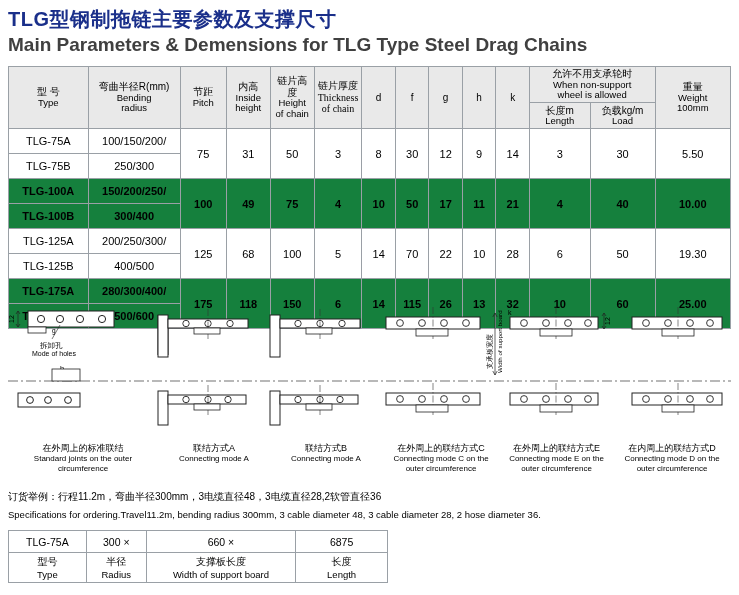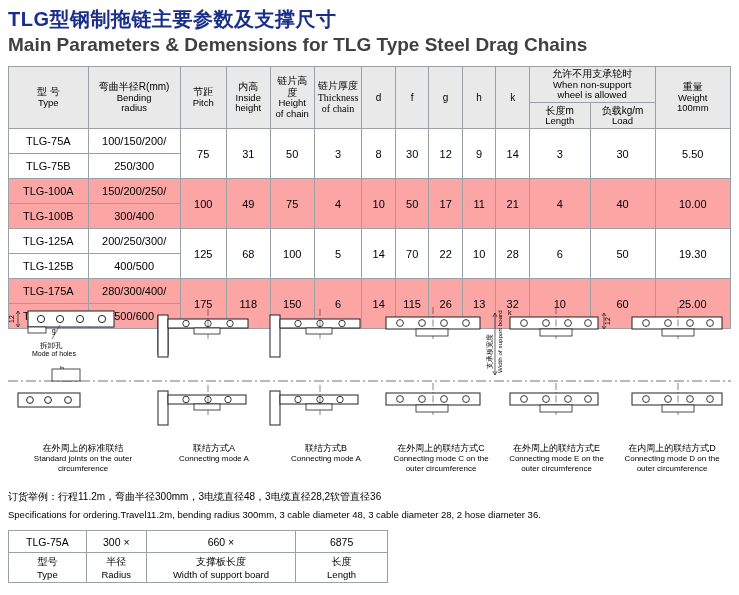--- a/index.html
+++ b/index.html
@@ -54,21 +54,21 @@
   }
   .main-table thead td {
     background: #e9e9e9;
     font-size: 10px;
     height: 52px;
   }
   .main-table tbody td {
     height: 25px;
     font-size: 11px;
   }
-  .row-shade td { background: #fca5a5; }
+  .row-shade td { background: #15803d; font-weight: bold; }
   .row-plain td { background: #ffffff; }
   .hdr-cn { font-size: 10px; display: block; }
   .hdr-en { font-size: 9.5px; display: block; }
   .hdr-sm { font-size: 10px; display: block; font-family: Liberation Serif, serif; }
   .radius-cell { font-size: 10.5px; line-height: 1.3; }
 
   
   .diagram-zone {
     position: absolute;
     left: 8px; top: 293px;

